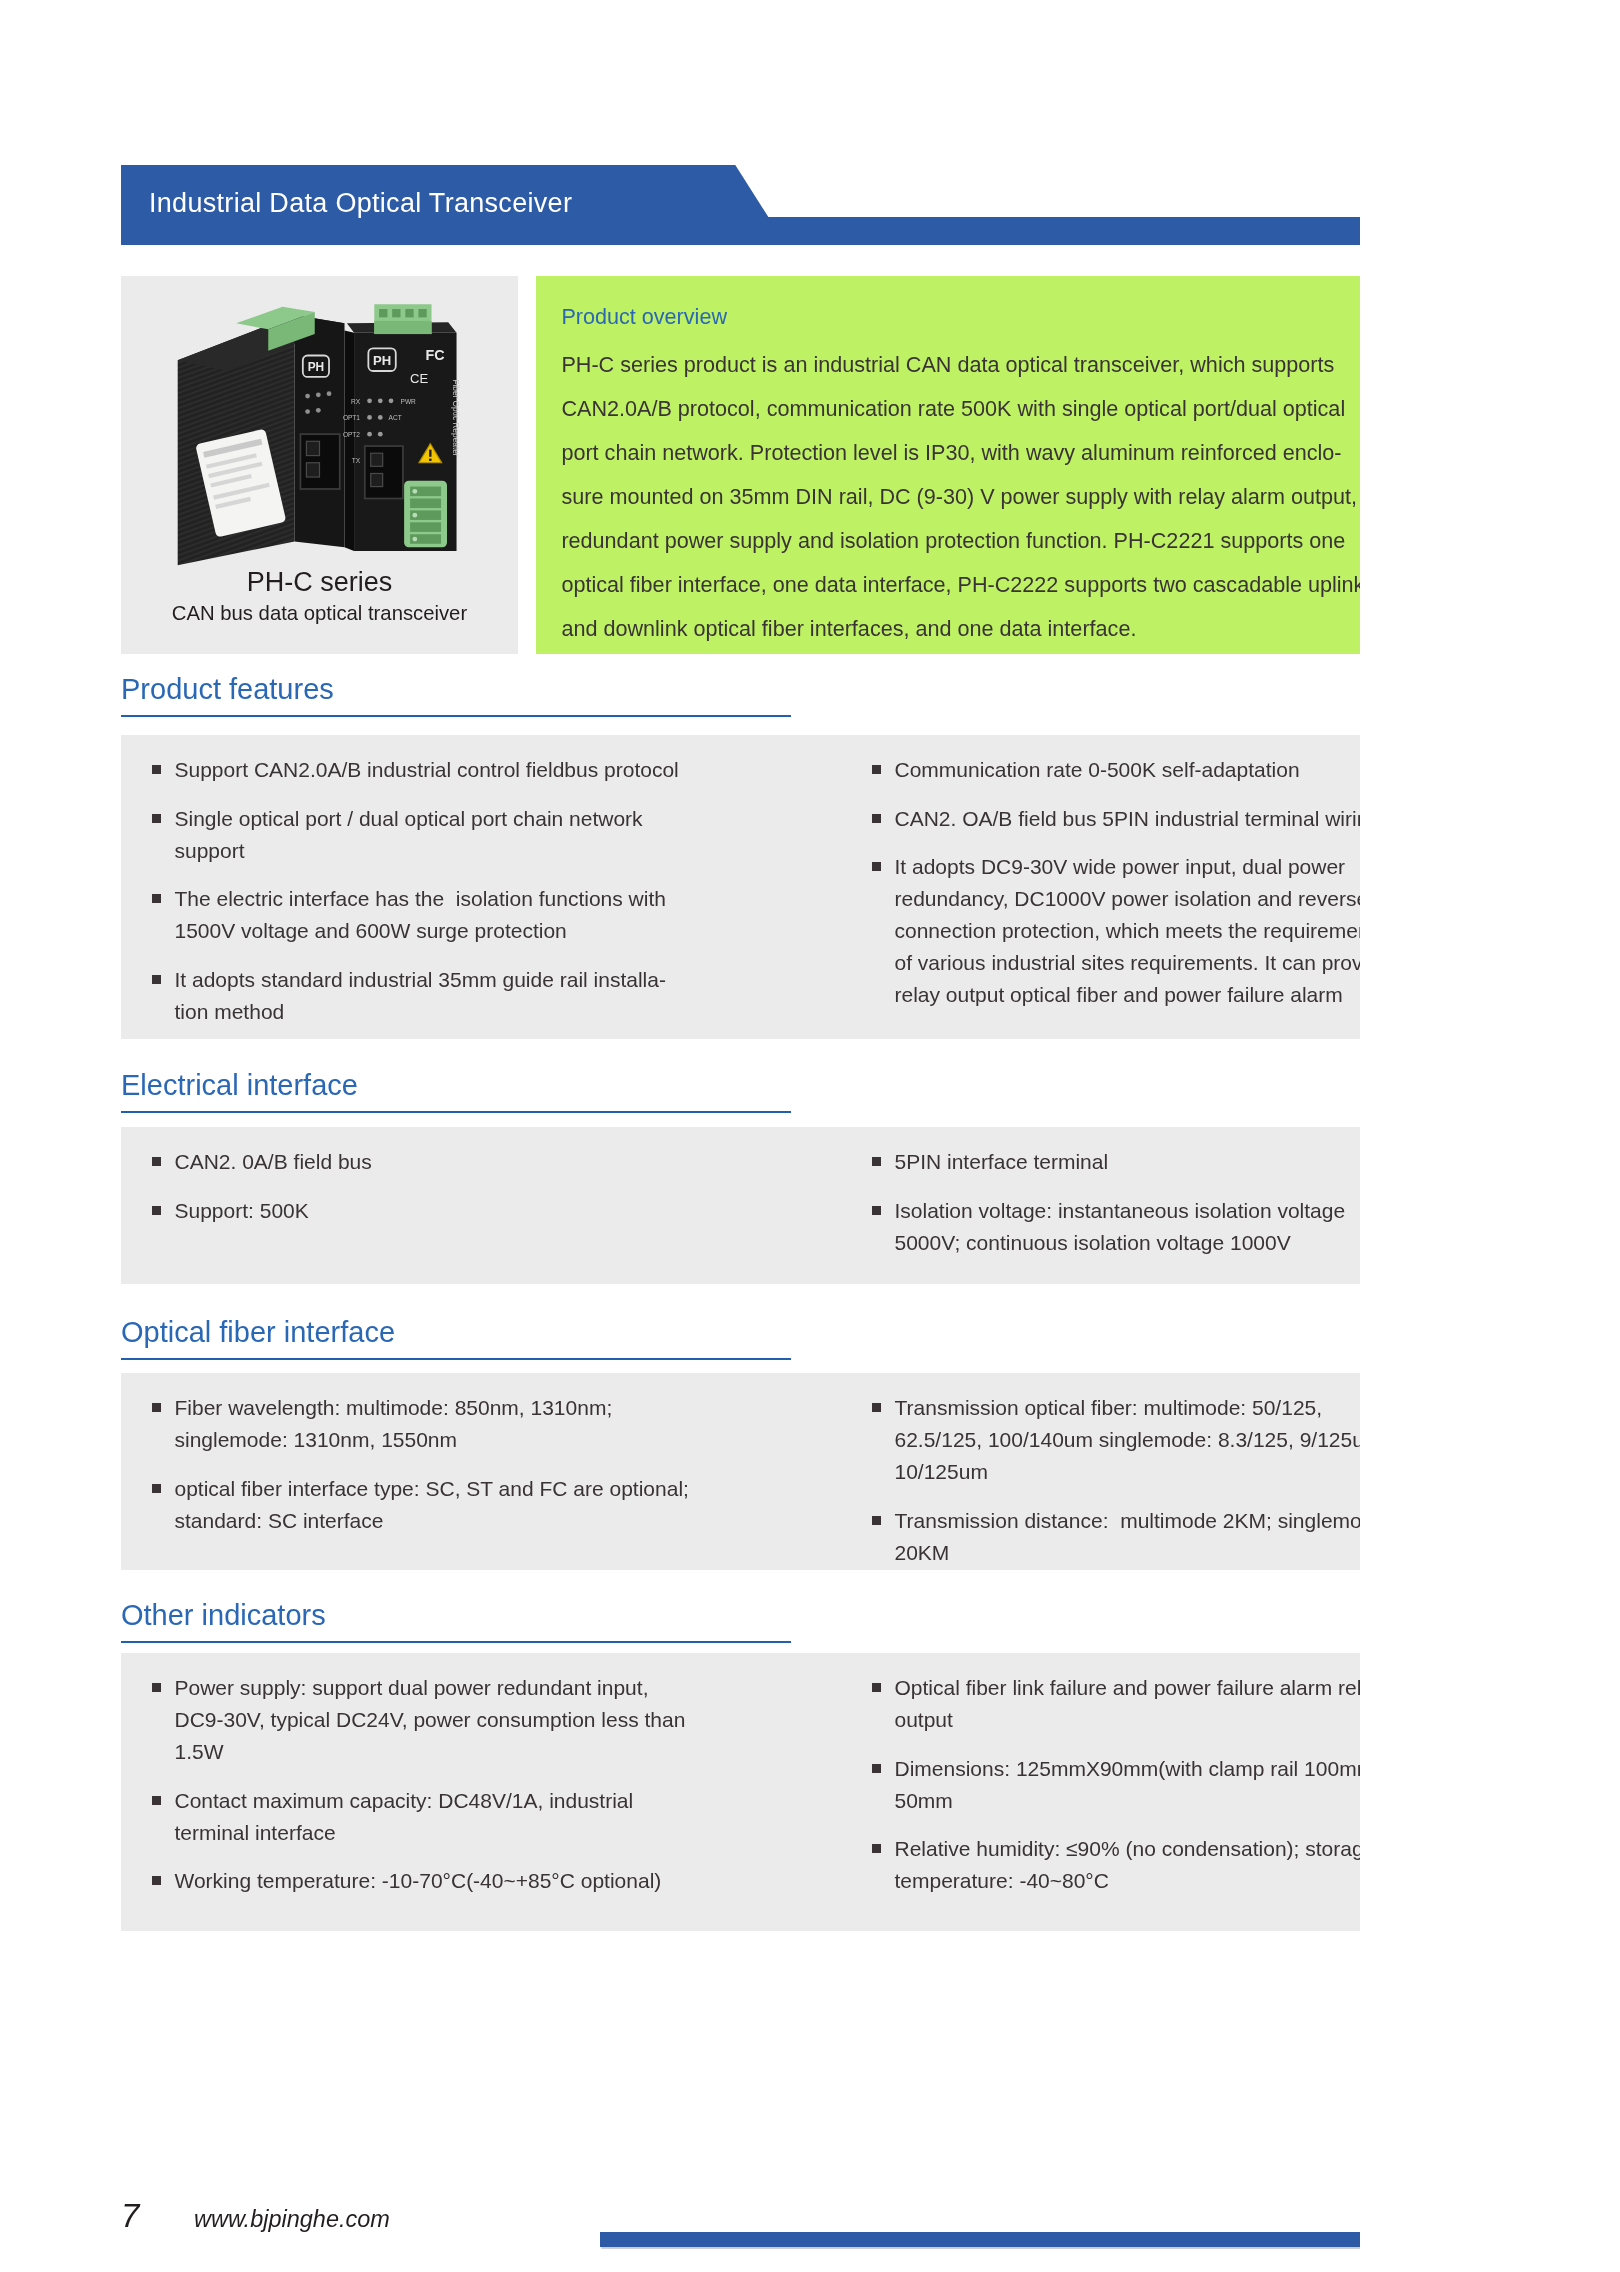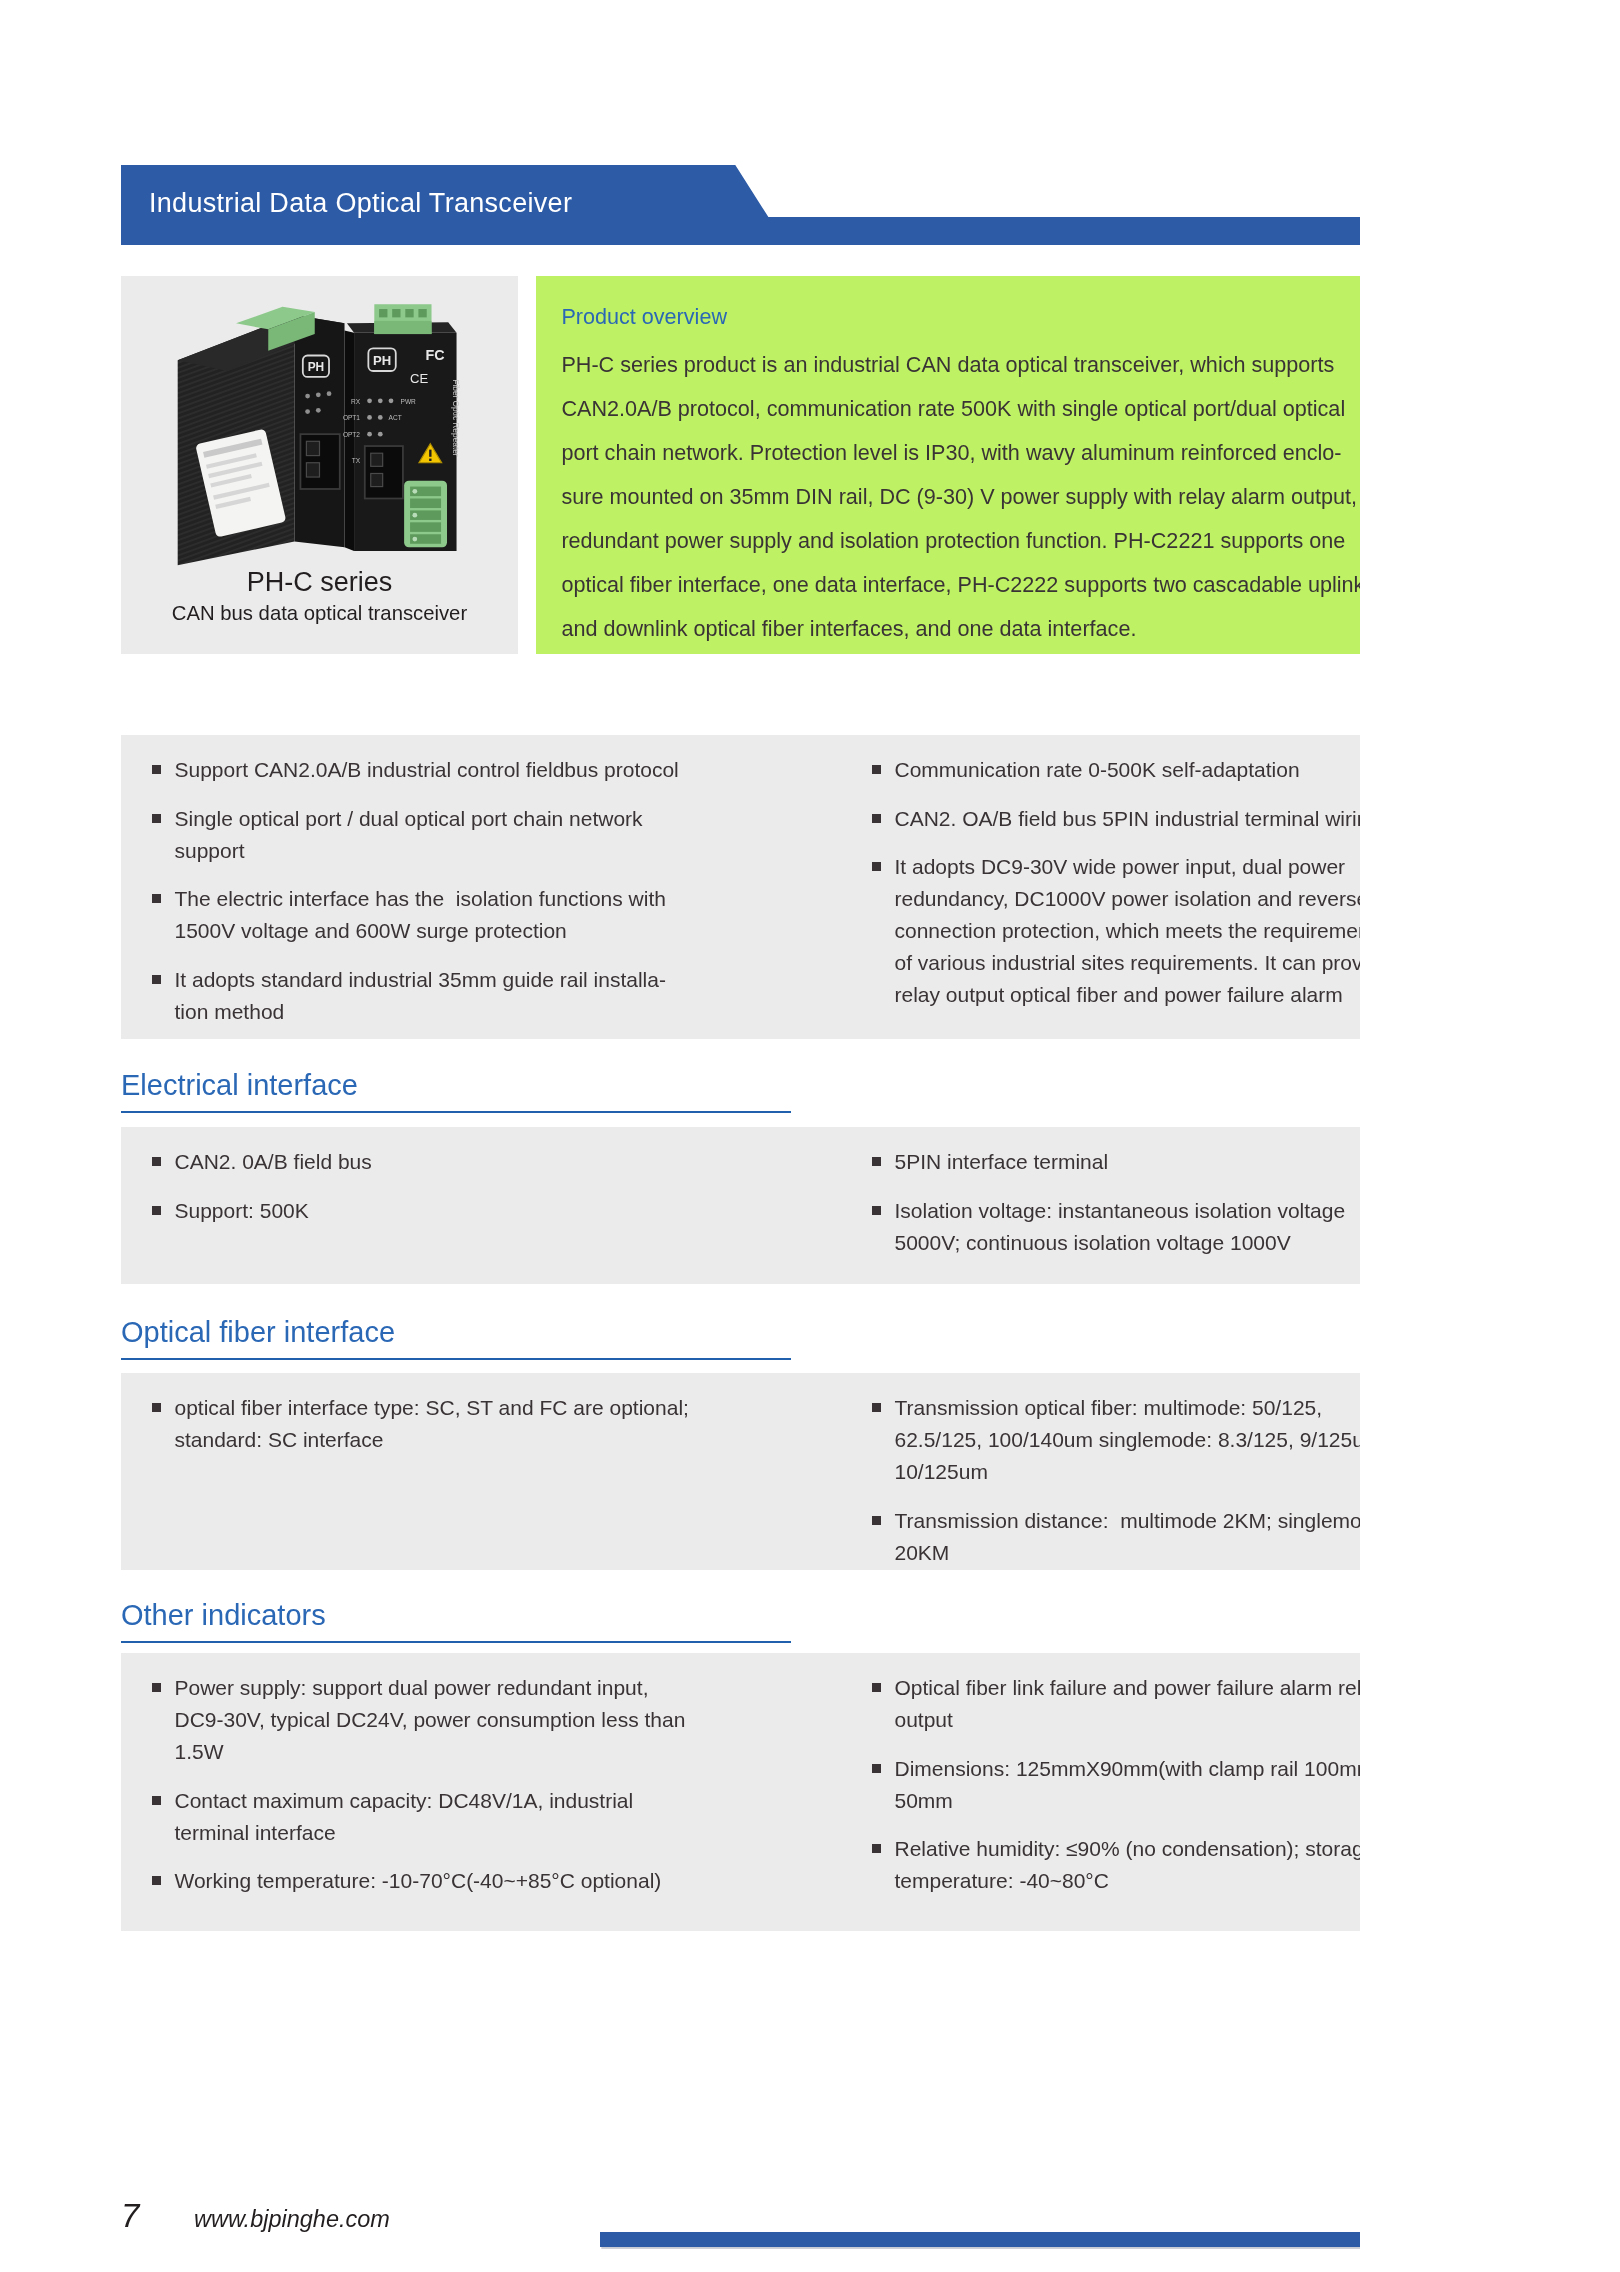--- a/index.html
+++ b/index.html
@@ -186,20 +186,21 @@
     <div class="overview-heading">Product overview</div>
     <div class="overview-text">PH-C series product is an industrial CAN data optical transceiver, which supports
 CAN2.0A/B protocol, communication rate 500K with single optical port/dual optical
 port chain network. Protection level is IP30, with wavy aluminum reinforced enclo-
 sure mounted on 35mm DIN rail, DC (9-30) V power supply with relay alarm output,
 redundant power supply and isolation protection function. PH-C2221 supports one
 optical fiber interface, one data interface, PH-C2222 supports two cascadable uplink
 and downlink optical fiber interfaces, and one data interface.</div>
   </div>
 
+  <div class="spec-heading" style="top:627px;">Product features</div>
   <div class="spec-box" style="top:691px;height:304px;">
     <div class="col-left">
       <div class="item">Support CAN2.0A/B industrial control fieldbus protocol</div>
       <div class="item">Single optical port / dual optical port chain network
 support</div>
       <div class="item">The electric interface has the  isolation functions with
 1500V voltage and 600W surge protection</div>
       <div class="item">It adopts standard industrial 35mm guide rail installa-
 tion method</div>
     </div>
@@ -223,20 +224,22 @@
     <div class="col-right">
       <div class="item">5PIN interface terminal</div>
       <div class="item">Isolation voltage: instantaneous isolation voltage
 5000V; continuous isolation voltage 1000V</div>
     </div>
   </div>
 
   <div class="spec-heading" style="top:1270px;">Optical fiber interface</div>
   <div class="spec-box" style="top:1329px;height:197px;">
     <div class="col-left">
+      <div class="item">Fiber wavelength: multimode: 850nm, 1310nm;
+singlemode: 1310nm, 1550nm</div>
       <div class="item">optical fiber interface type: SC, ST and FC are optional;
 standard: SC interface</div>
     </div>
     <div class="col-right">
       <div class="item">Transmission optical fiber: multimode: 50/125,
 62.5/125, 100/140um singlemode: 8.3/125, 9/125um,
 10/125um</div>
       <div class="item">Transmission distance:  multimode 2KM; singlemode:
 20KM</div>
     </div>

